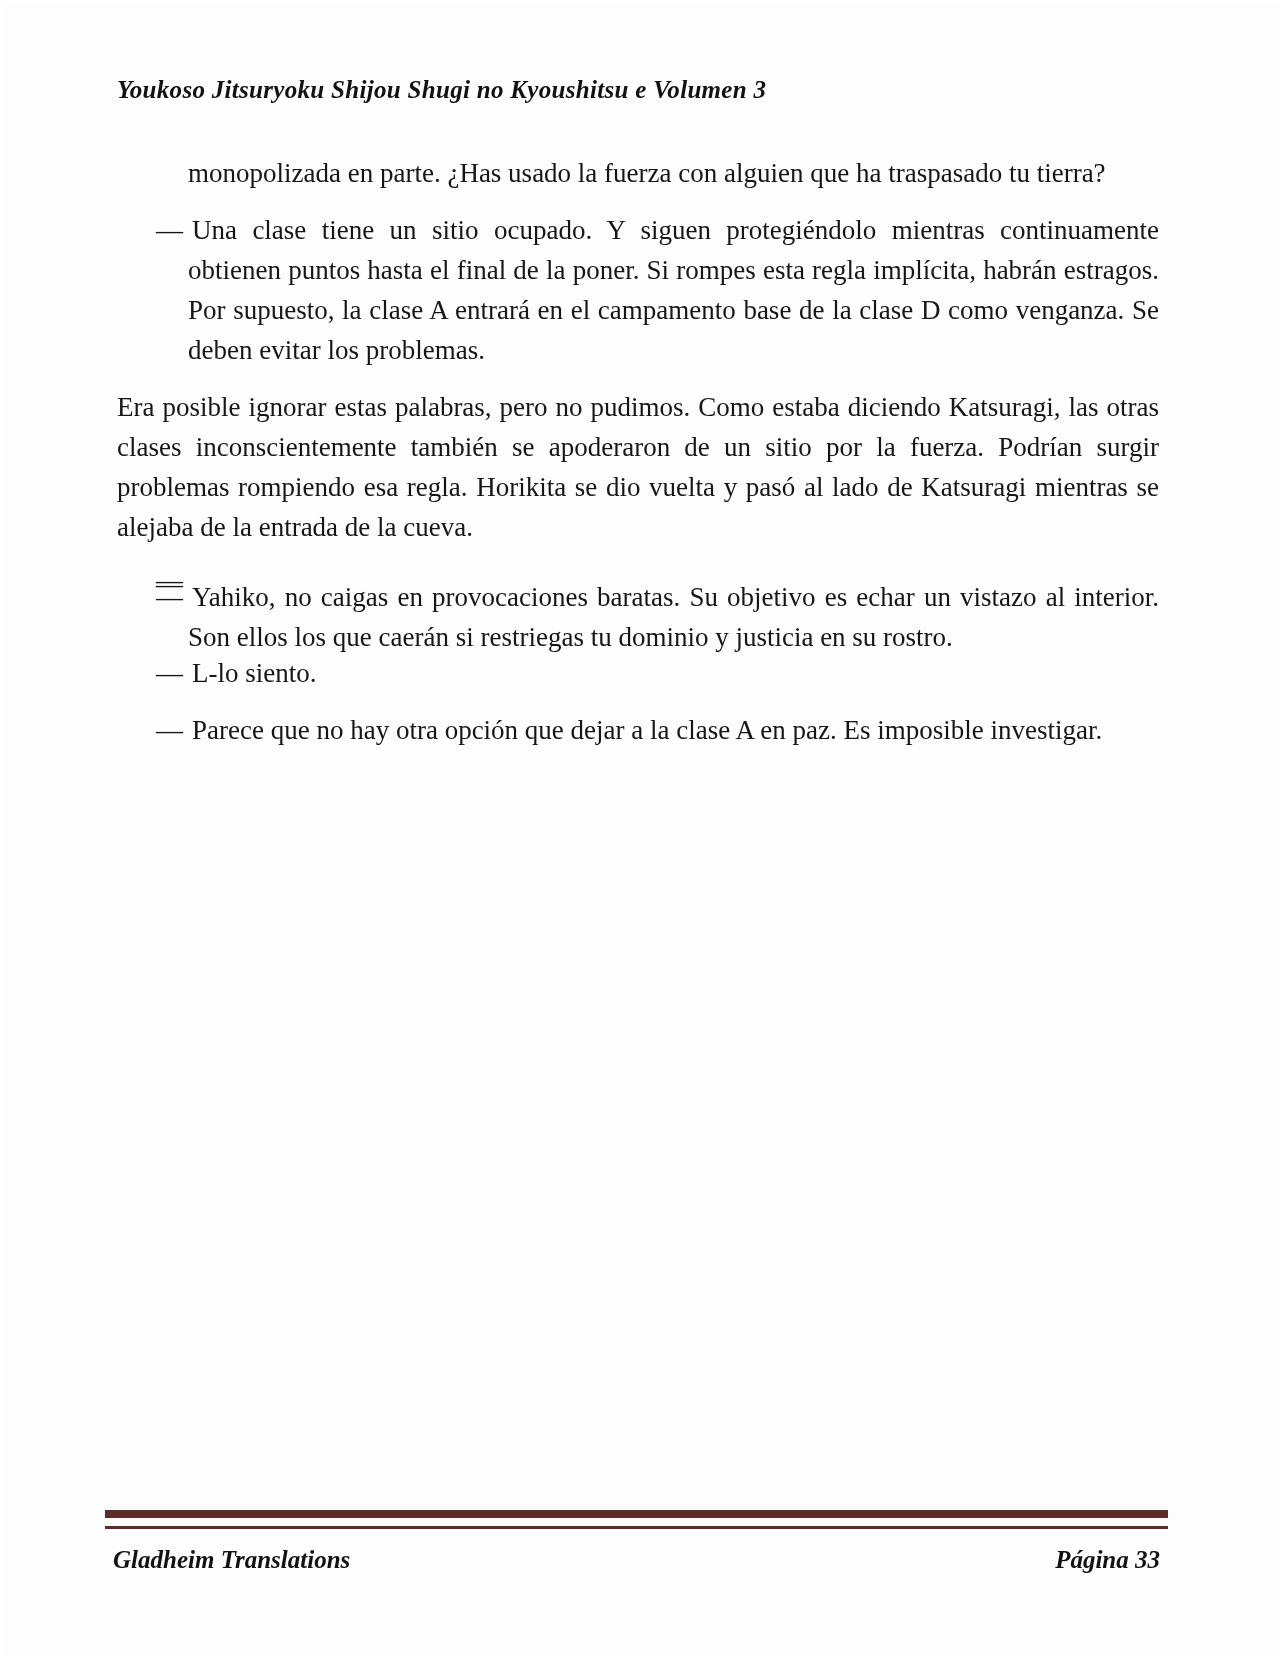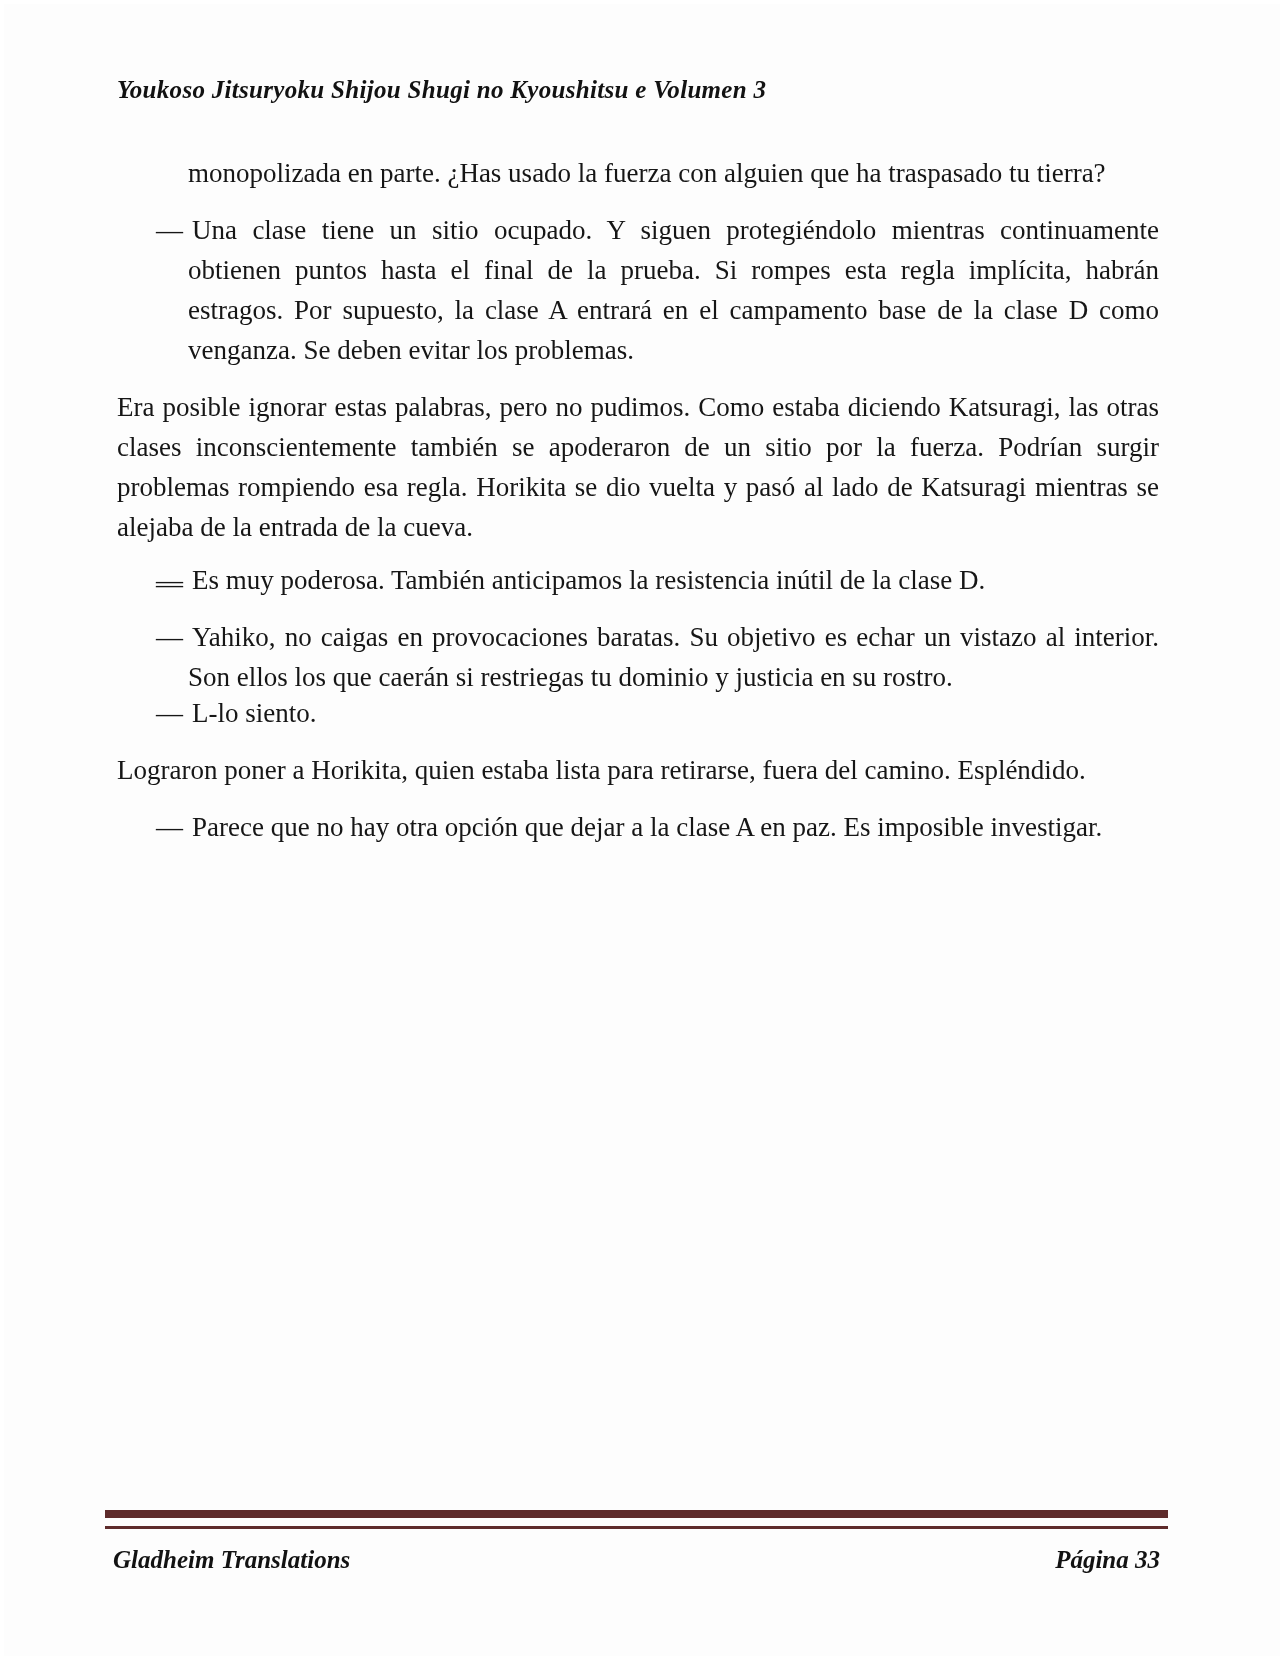--- a/index.html
+++ b/index.html
@@ -71,27 +71,26 @@
 <body>
 
 <div class="page">
 
   <div class="header">
     <span>Youkoso Jitsuryoku Shijou Shugi no Kyoushitsu e Volumen 3</span>
   </div>
 
   <div class="content" id="content">
       <div class="para indented">monopolizada en parte. ¿Has usado la fuerza con alguien que ha traspasado tu tierra?</div>
-      <div class="para dialogue"><span class="dash">—</span><span>Una clase tiene un sitio ocupado. Y siguen protegiéndolo mientras continuamente obtienen puntos hasta el final de la prueba. Si rompes esta regla implícita, habrán estragos. Por supuesto, la clase A entrará en el campamento base de la clase D como venganza. Se deben evitar los problemas.</span></div>
+      <div class="para dialogue"><span class="dash">—</span><span>Una clase tiene un sitio ocupado. Y siguen protegiéndolo mientras continuamente obtienen puntos hasta el final de la poner. Si rompes esta regla implícita, habrán estragos. Por supuesto, la clase A entrará en el campamento base de la clase D como venganza. Se deben evitar los problemas.</span></div>
       <div class="para normal">Era posible ignorar estas palabras, pero no pudimos. Como estaba diciendo Katsuragi, las otras clases inconscientemente también se apoderaron de un sitio por la fuerza. Podrían surgir problemas rompiendo esa regla. Horikita se dio vuelta y pasó al lado de Katsuragi mientras se alejaba de la entrada de la cueva.</div>
       <div class="para dialogue"><span class="dash">—</span></div>
-      <div class="para dialogue tight"><span class="dash">—</span><span>Es muy poderosa. También anticipamos la resistencia inútil de la clase D.</span></div>
+      <div class="para dialogue tight"><span class="dash">—</span></div>
       <div class="para dialogue"><span class="dash">—</span><span>Yahiko, no caigas en provocaciones baratas. Su objetivo es echar un vistazo al interior. Son ellos los que caerán si restriegas tu dominio y justicia en su rostro.</span></div>
       <div class="para dialogue tight"><span class="dash">—</span><span>L-lo siento.</span></div>
-      <div class="para normal">Lograron poner a Horikita, quien estaba lista para retirarse, fuera del camino. Espléndido.</div>
       <div class="para dialogue"><span class="dash">—</span><span>Parece que no hay otra opción que dejar a la clase A en paz. Es imposible investigar.</span></div>
     </div>
 
   <div class="footer">
     <div class="footer-rule" id="footer-rule" style="border-top-color: rgb(94, 43, 43); border-bottom-color: rgb(94, 43, 43);"></div>
     <div class="footer-row">
       <span>Gladheim Translations</span>
       <span>Página 33</span>
     </div>
   </div>

